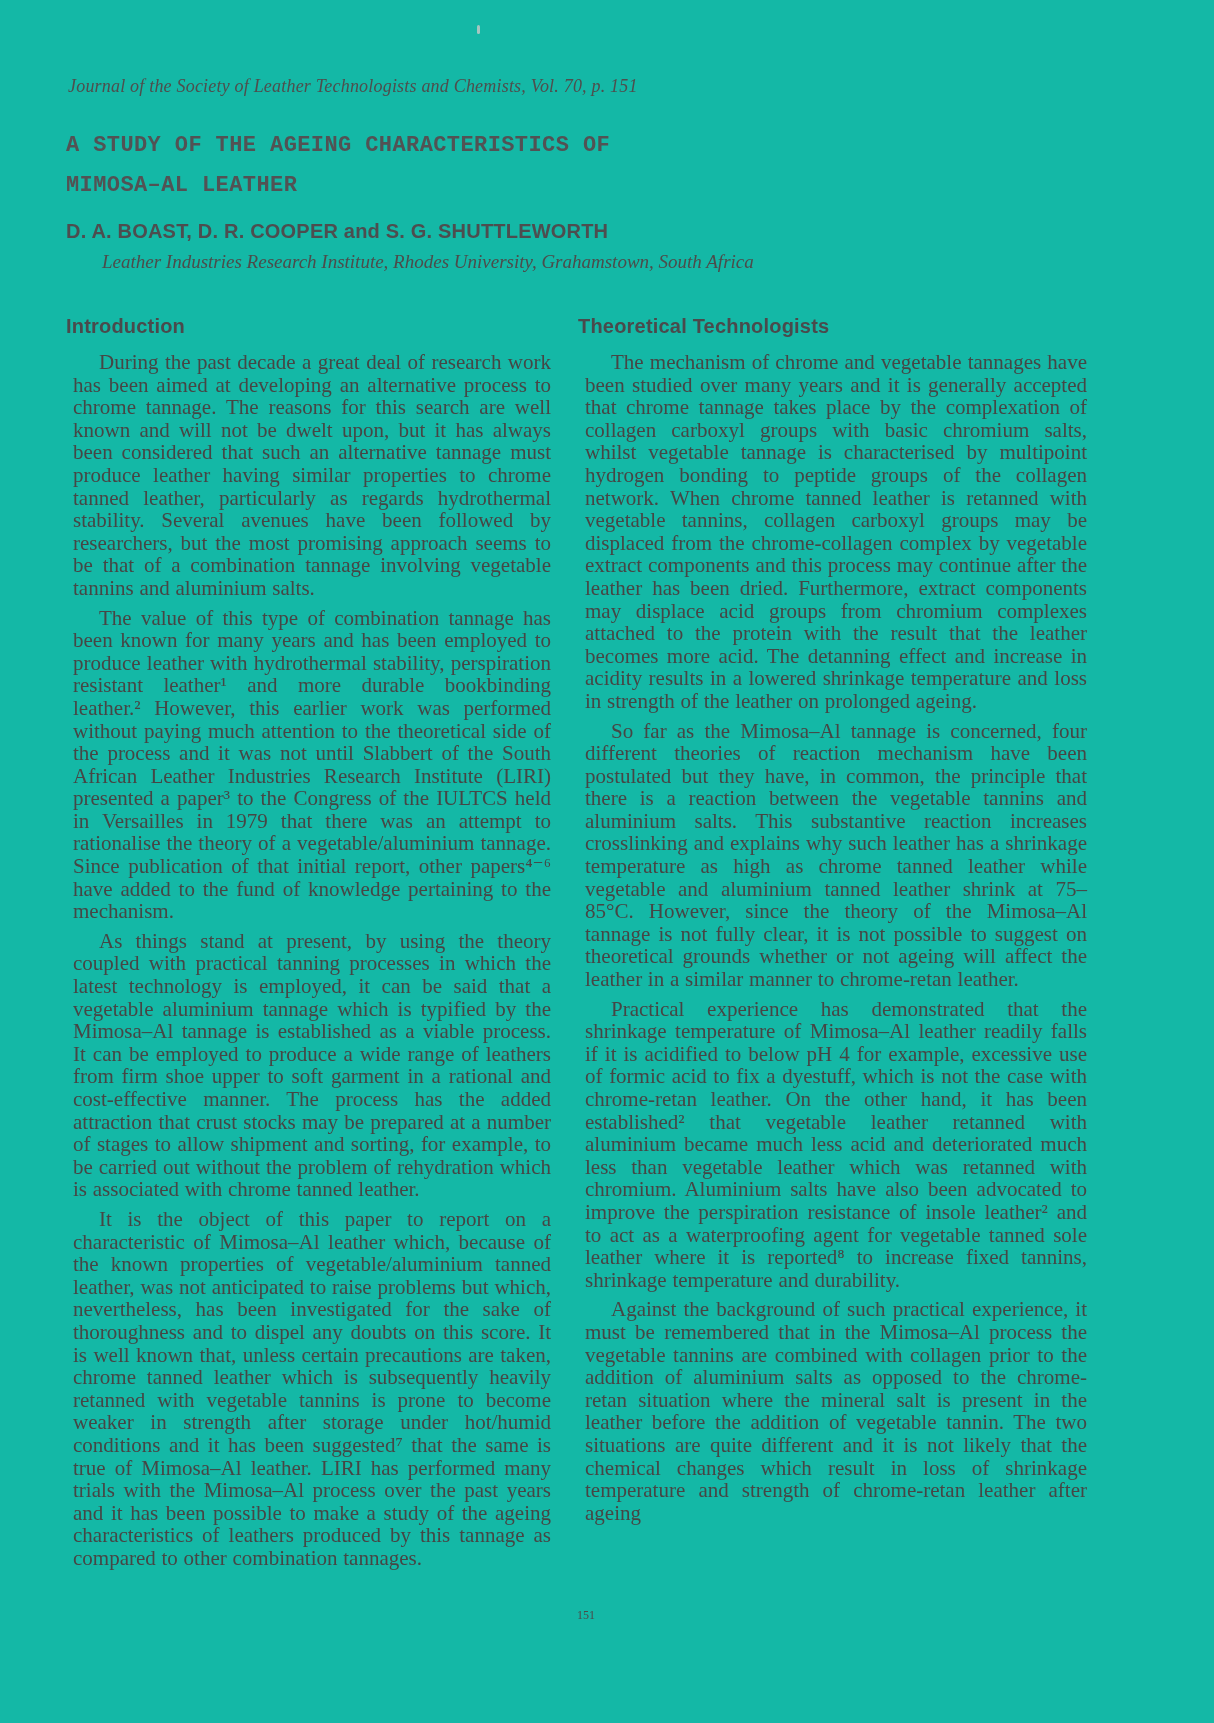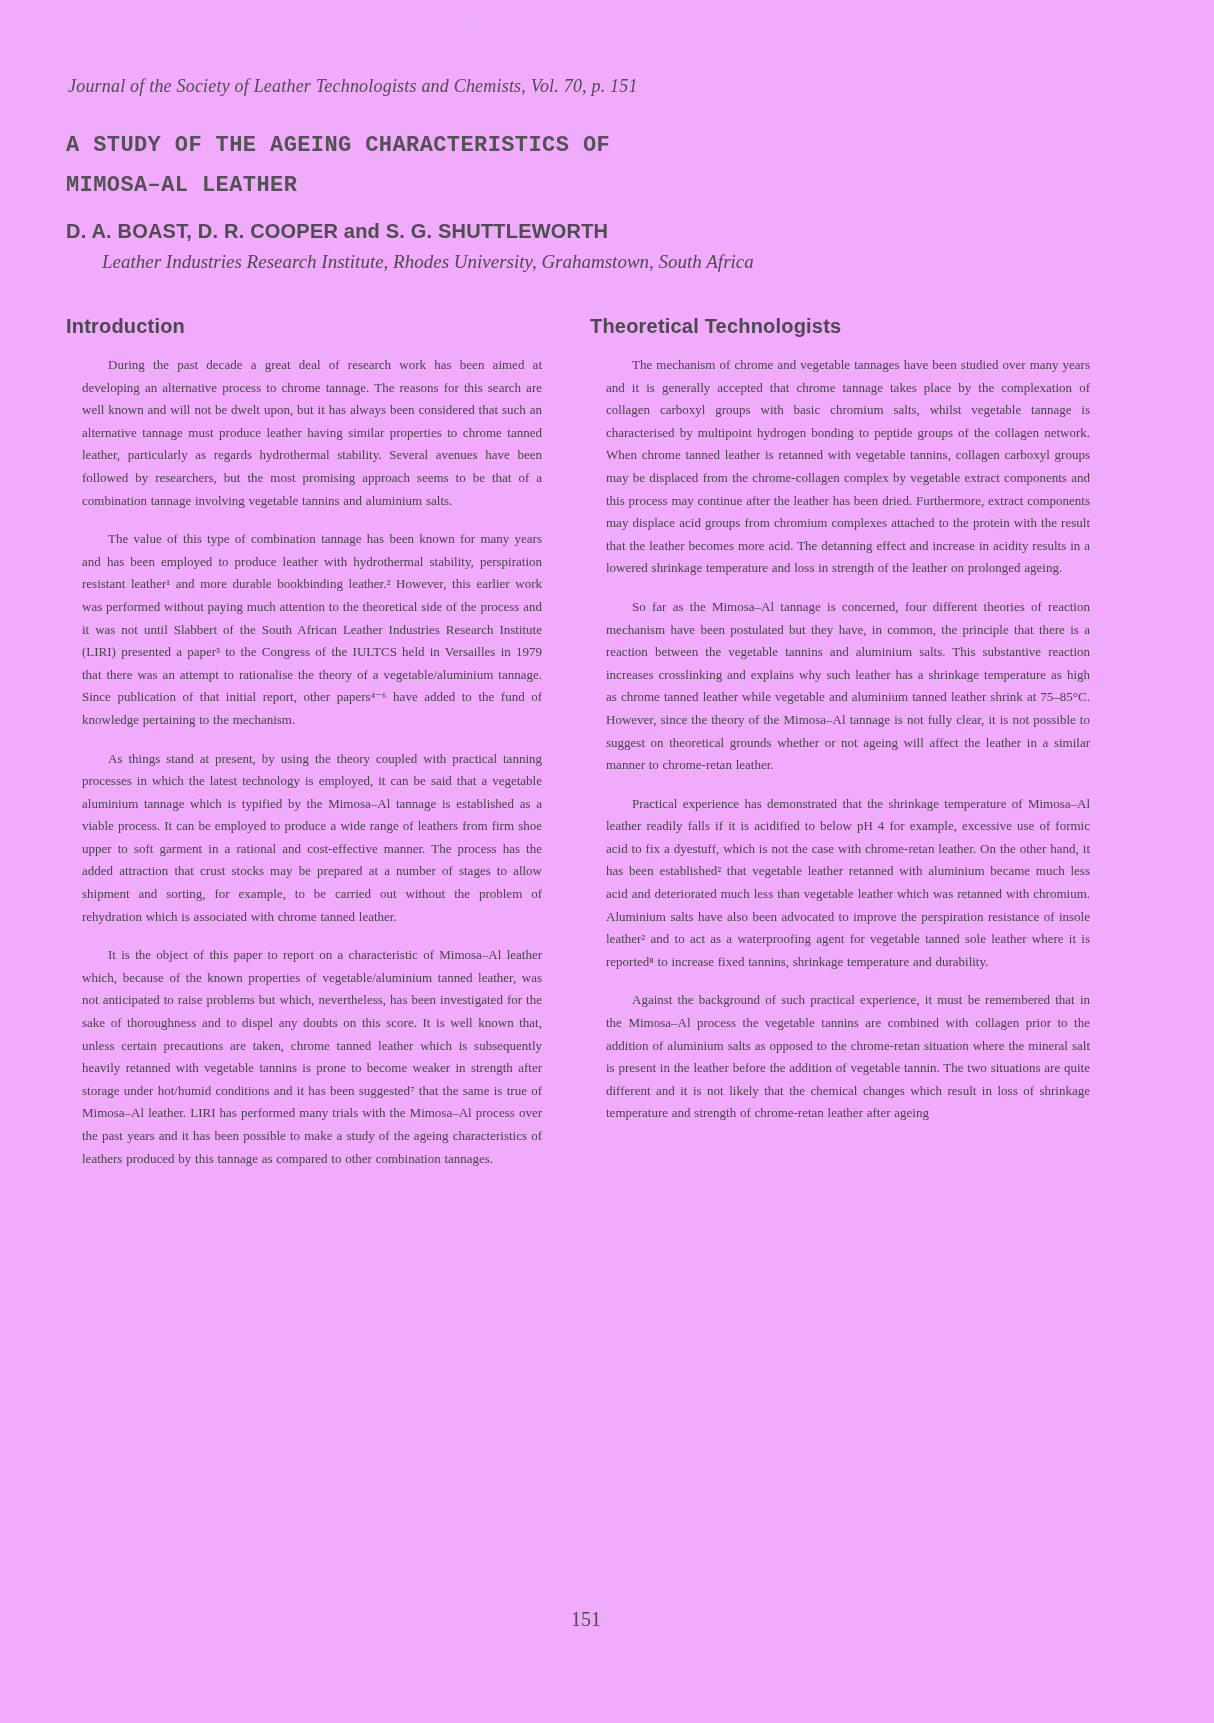--- a/index.html
+++ b/index.html
@@ -2,21 +2,21 @@
 <html><head>
 <meta charset="utf-8">
 <style>
   html, body { margin: 0; padding: 0; }
   body { background: #e9e8e5; }
   .page {
     position: relative;
     width: 1214px;
     height: 1723px;
     margin: 0 auto;
-    background: #f0abfc;
+    background: #14b8a6;
     font-family: "Liberation Serif", "DejaVu Serif", serif;
     color: #464646;
     overflow: hidden;
   }
   .speck {
     position: absolute;
     left: 477px; top: 25px;
     width: 3px; height: 9px;
     background: #c9c9c7;
     border-radius: 2px;
@@ -56,48 +56,48 @@
     font-size: 19px;
     font-style: italic;
     color: #4c4c4b;
     margin-left: 35px;
   }
   .columns {
     position: absolute;
     left: 66px; top: 314px;
     width: 1040px;
     display: flex;
-    gap: 32px;
+    gap: 20px;
   }
   .col-left  { width: 492px; }
   .col-right { width: 516px; }
   .section-heading {
     margin: 0 0 13px 0;
     font-family: "Liberation Sans", "DejaVu Sans", sans-serif;
     font-weight: bold;
     font-size: 20px;
     line-height: 24px;
     color: #4a4a4c;
     letter-spacing: 0.2px;
   }
   .body-par {
-    margin: 16px;
-    font-size: 13px;
+    margin: 7px;
+    font-size: 21px;
     line-height: 22.6px;
     text-align: justify;
     text-indent: 26px;
     color: #464645;
     word-spacing: 0.5px;
   }
   .page-number {
     position: absolute;
     left: 66px; top: 1608px;
     width: 1040px;
     text-align: center;
-    font-size: 20px;
+    font-size: 12px;
     color: #4a4a49;
   }
 </style>
 </head>
 <body>
 
 <div class="page">
 
   <div class="speck"></div>
 

